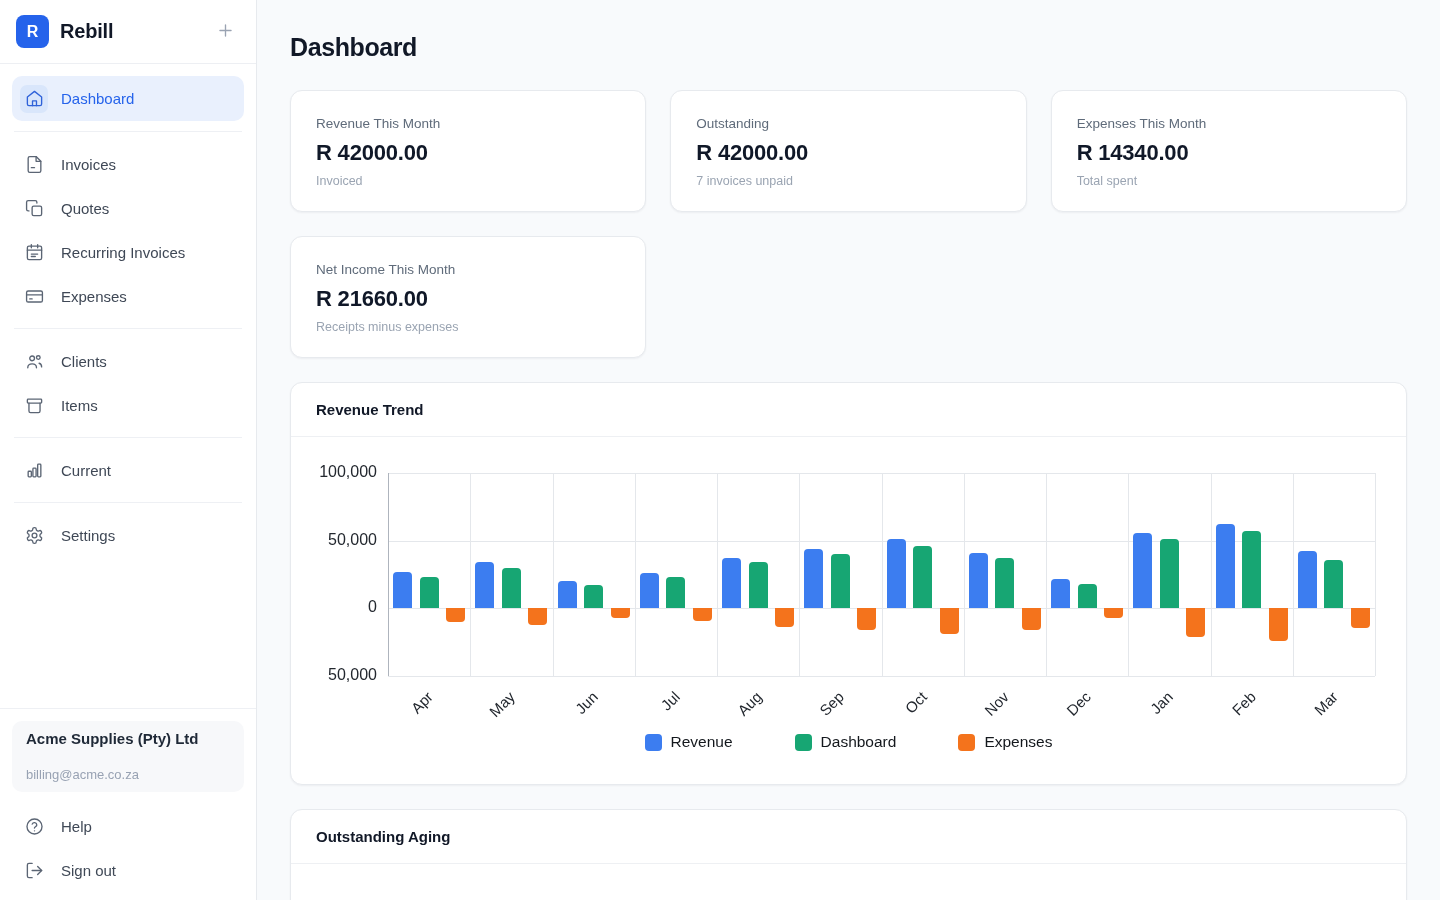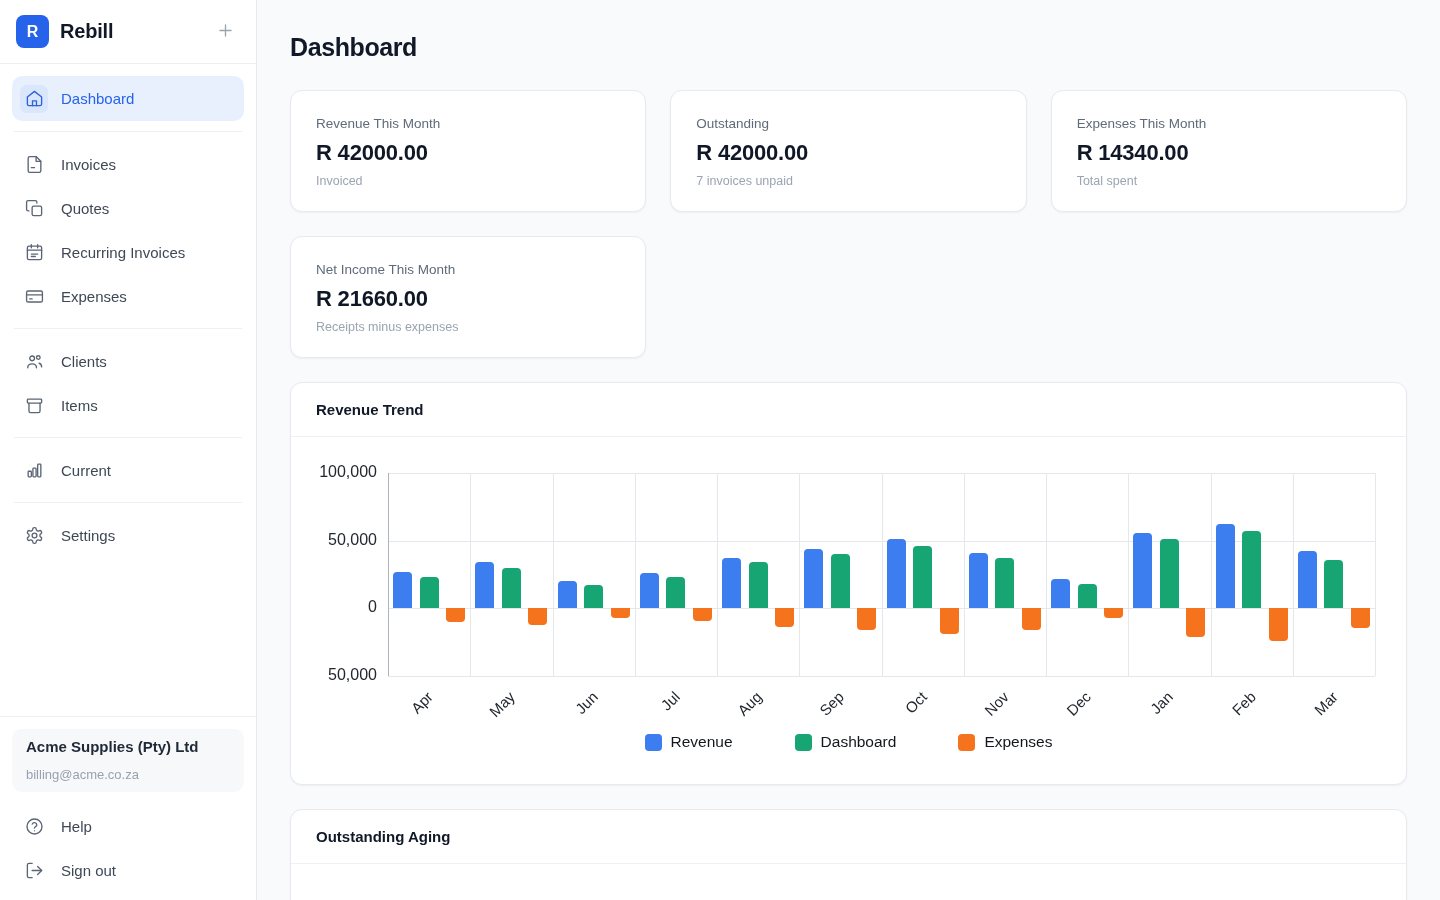--- a/index.html
+++ b/index.html
@@ -18,21 +18,21 @@
   .add-btn { background: none; border: none; color: #9aa3b2; width: 26px; height: 26px; display: flex; align-items: center; justify-content: center; cursor: pointer; }
   .sb-nav { flex: 1 1 auto; padding: 12px 12px 0 12px; overflow: hidden; }
   .nav-item { display: flex; align-items: center; gap: 13px; height: 44px; padding: 0 8px; border-radius: 10px; color: #3f4856; font-size: 15px; cursor: pointer; }
   .nav-item .ic { width: 28px; height: 28px; flex: 0 0 28px; display: flex; align-items: center; justify-content: center; color: #5b6574; }
   .nav-item.active { background: #e9f0fd; color: #2563eb; height: 45px; font-weight: 500; }
   .nav-item.active .ic { background: #d9e6fb; border-radius: 7px; color: #2f62d9; }
   .sb-div { height: 1px; background: #eef0f4; margin: 10px 2px; }
   .sb-bottom { flex: 0 0 auto; border-top: 1px solid #eef0f4; padding: 12px 12px 8px 12px; }
   .org-card { background: #f7f8fa; border-radius: 10px; padding: 9px 14px 10px 14px; margin-bottom: 12px; }
   .org-name { font-size: 15px; font-weight: 700; color: #1f2937; }
-  .org-email { font-size: 13px; color: #98a2b3; margin-top: 12px; }
+  .org-email { font-size: 13px; color: #98a2b3; margin-top: 20px; }
 
   
   .main { flex: 1 1 auto; padding: 0 33px; overflow: hidden; }
   .page-title { font-size: 25px; font-weight: 700; color: #111827; letter-spacing: -0.4px; margin: 33px 0 28px 0; }
   .stats-grid { display: grid; grid-template-columns: repeat(3, 1fr); gap: 24px; }
   .stat-card { background: #fff; border: 1px solid #e7eaee; border-radius: 12px; height: 122px; padding: 25px 25px 0 25px; box-shadow: 0 1px 2px rgba(16,24,40,0.05); }
   .stat-label { display: block; font-size: 13.5px; color: #5f6b7a; }
   .stat-value { display: block; font-size: 22px; font-weight: 700; color: #101828; margin-top: 9px; letter-spacing: -0.2px; }
   .stat-sub { display: block; font-size: 12.5px; color: #9aa4b2; margin-top: 8px; }
 

